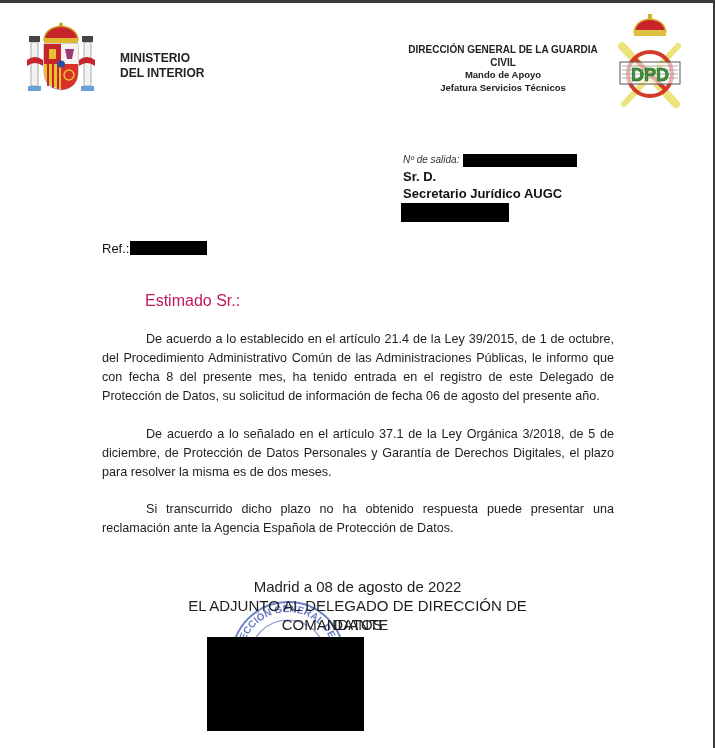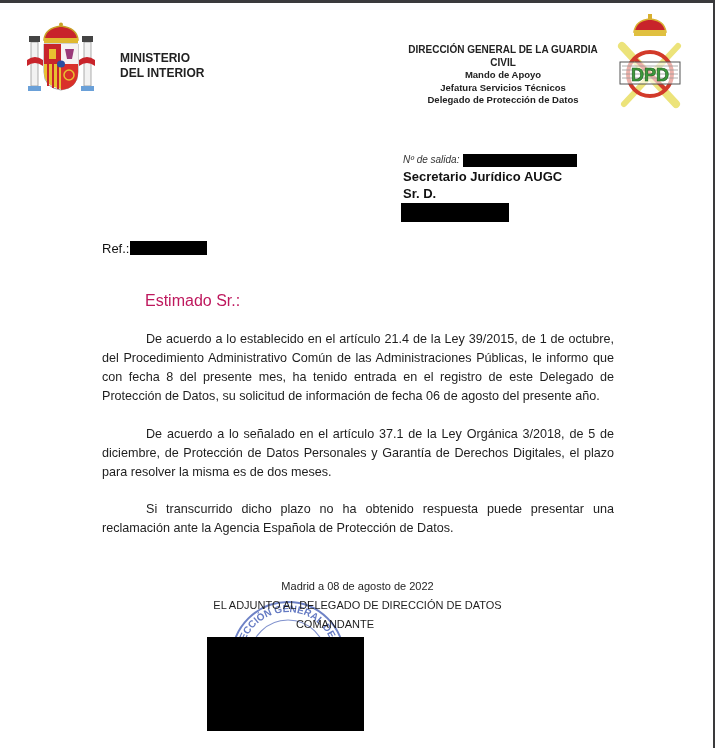--- a/index.html
+++ b/index.html
@@ -23,21 +23,21 @@
     .salida { position: absolute; left: 403px; top: 154px; font-size: 10px; font-style: italic; color: #333; }
     .redact { position: absolute; background: #000; }
     .recipient { position: absolute; left: 403px; top: 168px; font-size: 13px; font-weight: bold; line-height: 17px; color: #111; }
 
     .ref-label { position: absolute; left: 102px; top: 241px; font-size: 13px; font-weight: normal; color: #111; }
 
     .body-text { position: absolute; left: 102px; width: 512px; font-size: 12.6px; line-height: 19px; text-align: justify; color: #1e1e1e; }
     .body-text .indent { display: inline-block; width: 44px; }
     .greet { position: absolute; left: 145px; top: 292px; font-size: 16px; color: #be185d; }
 
-    .sign { position: absolute; left: 170px; width: 375px; text-align: center; font-size: 11px; line-height: 19px; color: #1e1e1e; }
+    .sign { position: absolute; left: 170px; width: 375px; text-align: center; font-size: 15px; line-height: 19px; color: #1e1e1e; }
 
     .stamp { position: absolute; left: 228px; top: 598px; width: 120px; height: 120px; }
   </style>
 </head>
 <body>
 
 <div class="frame-top"></div>
 <div class="frame-right"></div>
 
 <svg class="coat" viewBox="0 0 68 72">
@@ -71,21 +71,20 @@
 
 <div class="ministry">
   <div>MINISTERIO</div>
   <div>DEL INTERIOR</div>
 </div>
 
 <div class="dg">
   <div class="l1">DIRECCIÓN GENERAL DE LA GUARDIA CIVIL</div>
   <div>Mando de Apoyo</div>
   <div>Jefatura Servicios Técnicos</div>
-  <div>Delegado de Protección de Datos</div>
 </div>
 
 <svg class="dpd" viewBox="0 0 72 95">
 
   <path d="M20 18 Q22 6 36 5 Q50 6 52 18 Z" fill="#c8242b" stroke="#d8b030" stroke-width="1.5"></path>
   <rect x="20" y="16" width="32" height="6" fill="#e0c040"></rect>
   <rect x="34" y="0" width="4" height="6" fill="#d8b030"></rect>
 
   <line x1="8" y1="32" x2="62" y2="90" stroke="#ece37a" stroke-width="8" stroke-linecap="round"></line>
   <line x1="64" y1="32" x2="10" y2="90" stroke="#ece37a" stroke-width="6" stroke-linecap="round"></line>
@@ -99,22 +98,22 @@
       <line x1="8" y1="56" x2="64" y2="56"></line>
     <line x1="8" y1="60" x2="64" y2="60"></line>
       <line x1="8" y1="64" x2="64" y2="64"></line>
   </g>
   <text x="36" y="67" text-anchor="middle" font-family="Liberation Sans, sans-serif" font-size="18" font-weight="bold" fill="#3c9a3c" stroke="#1e5a1e" stroke-width="0.6">DPD</text>
 </svg>
 
 <div class="salida">Nº de salida:</div>
 <div class="redact" style="left:463px; top:154px; width:114px; height:13px;"></div>
 <div class="recipient">
+  <div>Sr. D.</div>
   <div>Secretario Jurídico AUGC</div>
-  <div>Sr. D.</div>
 </div>
 <div class="redact" style="left:401px; top:203px; width:108px; height:19px;"></div>
 
 <div class="ref-label">Ref.:</div>
 <div class="redact" style="left:130px; top:241px; width:77px; height:14px;"></div>
 
 <div class="greet">Estimado Sr.:</div>
 
 <div class="body-text" style="top:330px;"><span class="indent"></span><span>De acuerdo a lo establecido en el artículo 21.4 de la Ley 39/2015, de 1 de octubre, del Procedimiento Administrativo Común de las Administraciones Públicas, le informo que con fecha 8 del presente mes, ha tenido entrada en el registro de este Delegado de Protección de Datos, su solicitud de información de fecha 06 de agosto del presente año.</span></div>
 <div class="body-text" style="top:425px;"><span class="indent"></span><span>De acuerdo a lo señalado en el artículo 37.1 de la Ley Orgánica 3/2018, de 5 de diciembre, de Protección de Datos Personales y Garantía de Derechos Digitales, el plazo para resolver la misma es de dos meses.</span></div>

